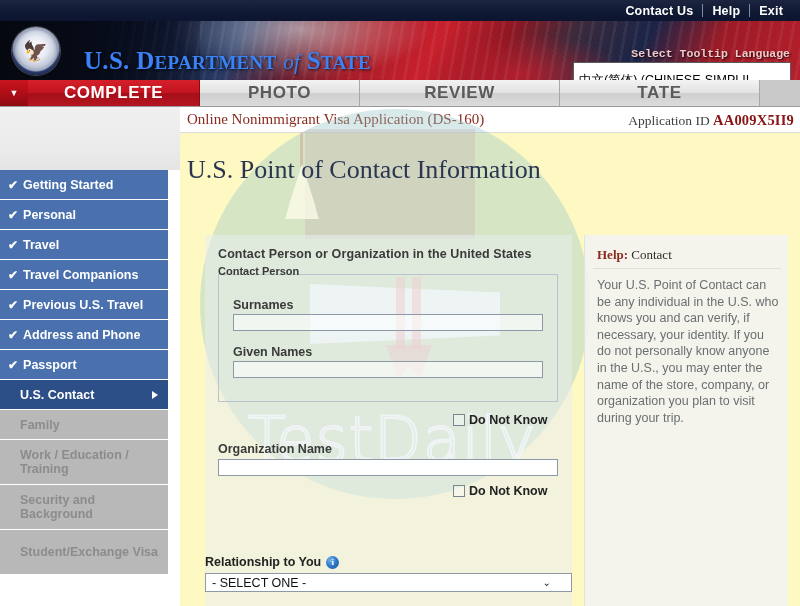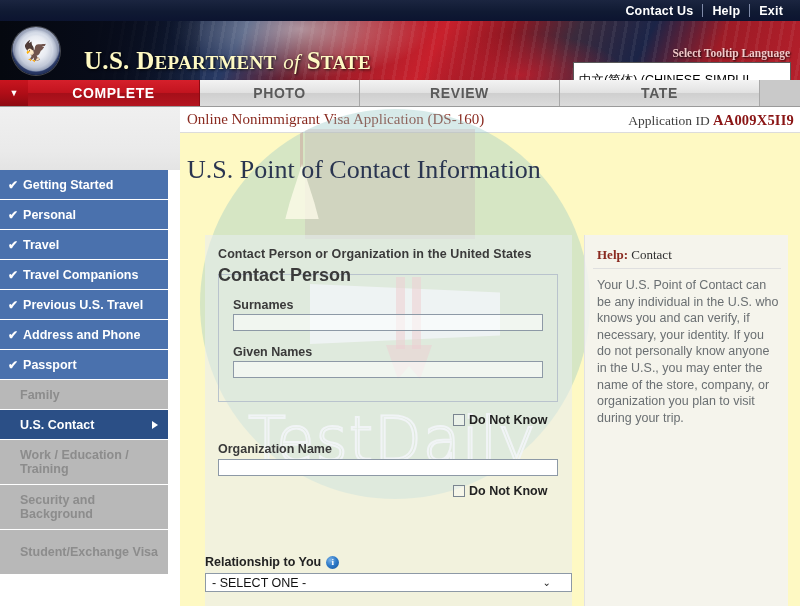--- a/index.html
+++ b/index.html
@@ -94,21 +94,21 @@
     background: radial-gradient(circle at 50% 40%, #ffffff 0%, #e8ebf2 45%, #c2c9d8 75%, #8d97ad 100%);
   }
   .seal-eagle {
     position:absolute; left:9px; top:9px; width:30px; height:30px;
     display:flex; align-items:center; justify-content:center;
     color:#6b5a22; font-size:20px; line-height:1;
   }
 
   .dept-title {
     position: absolute; left: 84px; top: 26px;
-    color: #fef9c3;
+    color: #3b82f6;
     font-family: "Liberation Serif", serif;
     font-size: 25px;
     font-weight: bold;
     letter-spacing: .3px;
     text-shadow: 1px 1px 3px rgba(0,0,0,.85);
     white-space: nowrap;
   }
   .dept-title .small { font-size: 19px; }
   .dept-title .ital { font-style: italic; font-size: 21px; font-weight: normal; }
   .dept-sub {
@@ -117,21 +117,21 @@
     font-size: 10.5px;
     font-weight: bold;
     letter-spacing: 1.35px;
     text-shadow: 1px 1px 2px rgba(0,0,0,.9);
     white-space: nowrap;
   }
 
   .lang-label {
     position: absolute; right: 10px; top: 26px;
     color: #f2c9c9;
-    font-family: Liberation Serif, serif;
+    font-family: Liberation Mono, monospace;
     font-size: 11.5px;
     font-weight: bold;
     text-shadow: 1px 1px 2px rgba(0,0,0,.8);
     white-space: nowrap;
   }
   .lang-select {
     position: absolute; right: 9px; top: 41px;
     width: 218px; height: 20px;
     background: #ffffff;
     border: 1px solid #5a5a5a;
@@ -154,21 +154,21 @@
     border-bottom: 1px solid #9a9a9a;
   }
   .tab-arrow {
     width: 28px;
     background: linear-gradient(to bottom, #c9151f 0%, #b00d17 50%, #8d0a12 100%);
     display:flex; align-items:center; justify-content:center;
     color:#fff; font-size: 9px;
   }
   .tab {
     display: flex; align-items: center; justify-content: center;
-    font-size: 14px; font-weight: bold; letter-spacing: .6px;
+    font-size: 17px; font-weight: bold; letter-spacing: .6px;
     color: #5a5a5a;
     background: linear-gradient(to bottom, #f3f3f3 0%, #e2e2e2 48%, #cfcfcf 52%, #dcdcdc 100%);
     border-right: 1px solid #a8a8a8;
   }
   .tab.active {
     color: #ffffff;
     background: linear-gradient(to bottom, #d5202b 0%, #c3141f 48%, #a50f19 52%, #b41520 100%);
     border-right: 1px solid #8d0a12;
   }
   .tab-complete { width: 172px; }
@@ -337,21 +337,21 @@
     letter-spacing: .1px;
     white-space: nowrap;
   }
   .fieldset {
     position: absolute; left: 13px; top: 39px;
     width: 340px; height: 128px;
     border: 1px solid #b9c3cd;
   }
   .fieldset-legend {
     position: absolute; left: 13px; top: 30px;
-    font-size: 18px;
+    font-size: 11px;
     font-weight: bold;
     color: #3a3a3a;
     background: transparent;
     padding-right: 5px;
     text-align: center;
   }
   .fld-label {
     position: absolute;
     font-size: 12.5px;
     font-weight: bold;
@@ -515,27 +515,27 @@
       <div class="nav-item">
         <span class="chk">✔</span>
         <span class="lbl">Address and Phone</span>
       </div>
 
       <div class="nav-item">
         <span class="chk">✔</span>
         <span class="lbl">Passport</span>
       </div>
 
-      <div class="nav-item disabled">
-        <span class="lbl">Family</span>
-      </div>
-
       <div class="nav-item current">
         <span class="lbl">U.S. Contact</span>
         <span class="caret"></span>
+      </div>
+
+      <div class="nav-item disabled">
+        <span class="lbl">Family</span>
       </div>
 
       <div class="nav-item disabled tall">
         <span class="lbl">Work / Education / Training</span>
       </div>
 
       <div class="nav-item disabled tall">
         <span class="lbl">Security and Background</span>
       </div>
 

